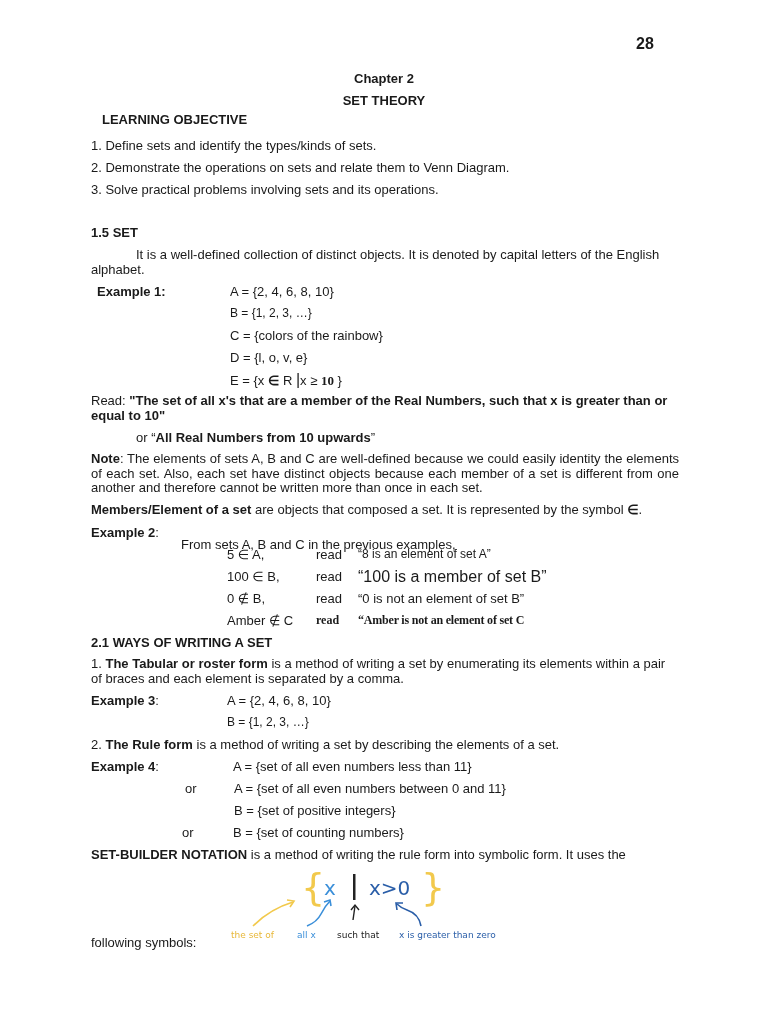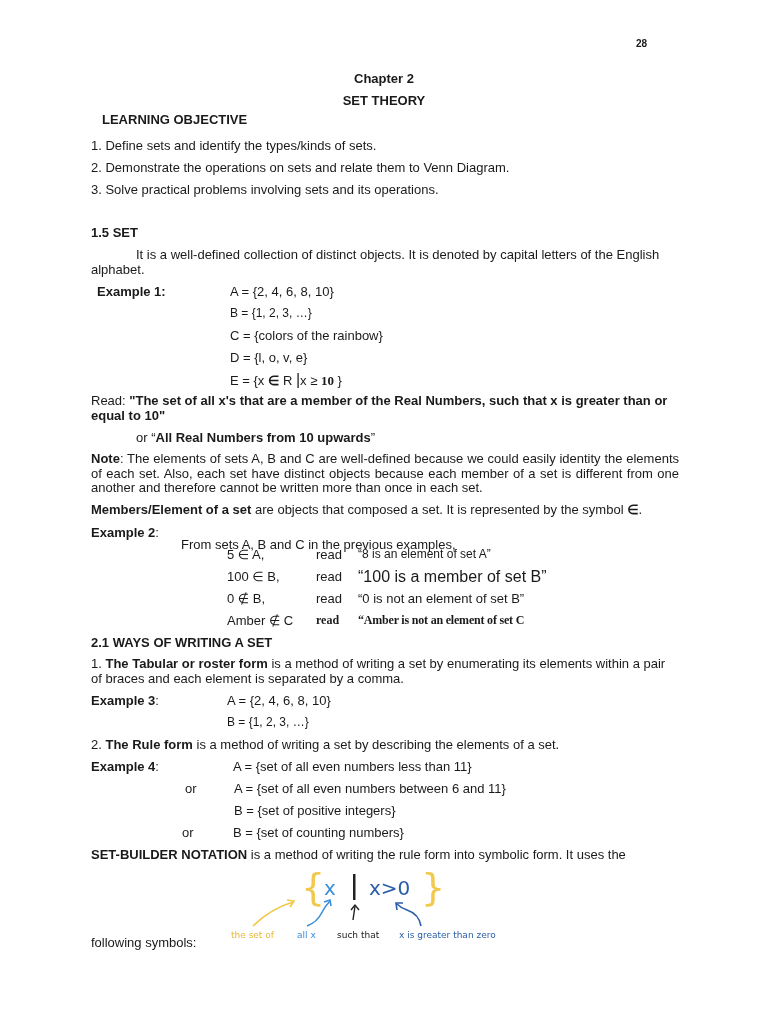--- a/index.html
+++ b/index.html
@@ -9,21 +9,21 @@
   .b { font-weight: bold; }
   .serif { font-family: "Liberation Serif", serif; }
   .para { position: absolute; left: 91px; width: 588px; line-height: 14.5px; white-space: normal; }
   .justify { text-align: justify; }
   .center { position: absolute; left: 0; width: 768px; text-align: center; line-height: 15px; }
   #diagram { position: absolute; left: 225px; top: 864px; width: 300px; height: 82px; }
 </style>
 </head>
 <body>
 
-<div class="abs b" style="left:636px; top:36px; font-size:10px;">28</div>
+<div class="abs b" style="left:636px; top:36px; font-size:16px;">28</div>
 
 <div class="center b" style="top:71px;">Chapter 2</div>
 <div class="center b" style="top:93px;">SET THEORY</div>
 
 <div class="abs b" style="left:91px; top:112px;padding-left:11px;">LEARNING OBJECTIVE</div>
 <div class="abs" style="left:91px; top:138px;">1. Define sets and identify the types/kinds of sets.</div>
 <div class="abs" style="left:91px; top:160px;">2. Demonstrate the operations on sets and relate them to Venn Diagram.</div>
 <div class="abs" style="left:91px; top:182px;">3. Solve practical problems involving sets and its operations.</div>
 
 <div class="abs b" style="left:91px; top:225px;">1.5 SET</div>
@@ -87,21 +87,21 @@
 
 <div class="abs" style="left:91px; top:737px;">
   <span>2. </span><span class="b">The Rule form</span><span> is a method of writing a set by describing the elements of a set.</span>
 </div>
 
 <div class="abs" style="left:91px; top:759px;">
   <span class="b">Example 4</span><span>:</span>
 </div>
 <div class="abs" style="left:233px; top:759px;">A = {set of all even numbers less than 11}</div>
 <div class="abs" style="left:185px; top:781px;">or</div>
-<div class="abs" style="left:234px; top:781px;">A = {set of all even numbers between 6 and 11}</div>
+<div class="abs" style="left:234px; top:781px;">A = {set of all even numbers between 0 and 11}</div>
 <div class="abs" style="left:234px; top:803px;">B = {set of positive integers}</div>
 <div class="abs" style="left:182px; top:825px;">or</div>
 <div class="abs" style="left:233px; top:825px;">B = {set of counting numbers}</div>
 
 <div class="abs" style="left:91px; top:847px;">
   <span class="b">SET-BUILDER NOTATION</span><span> is a method of writing the rule form into symbolic form. It uses the</span>
 </div>
 <div class="abs" style="left:91px; top:935px;">following symbols:</div>
 
 <div id="diagram">

